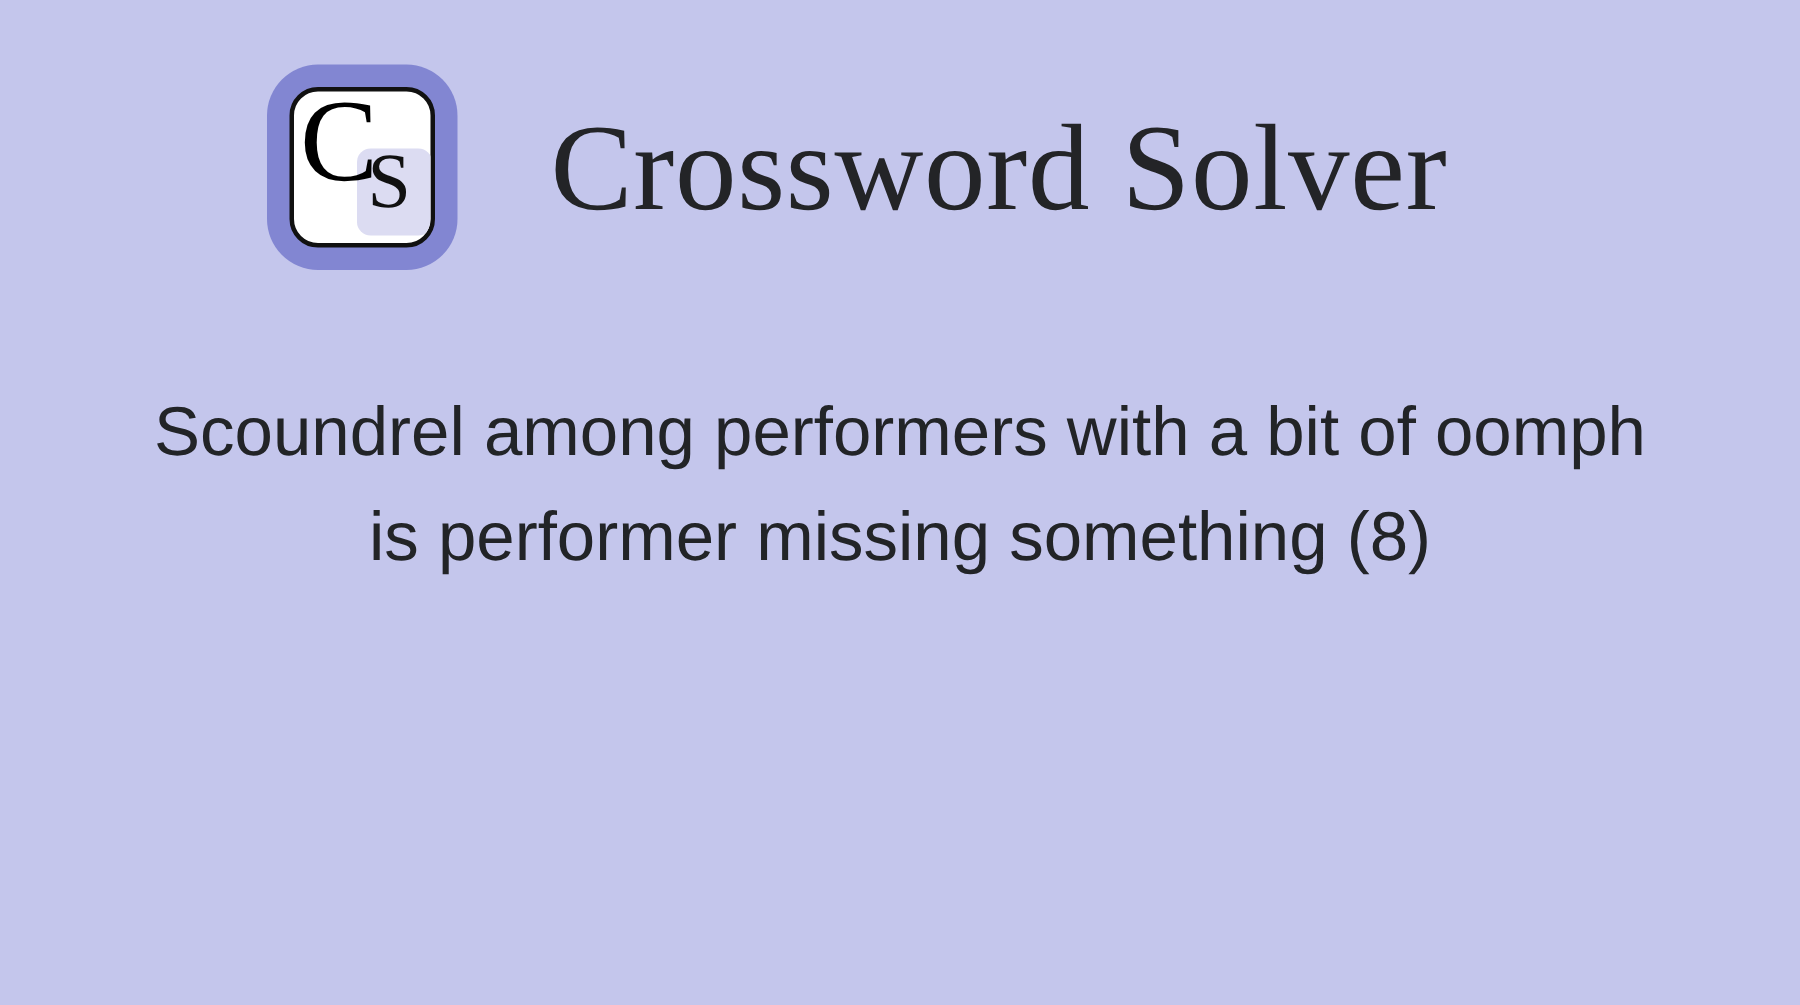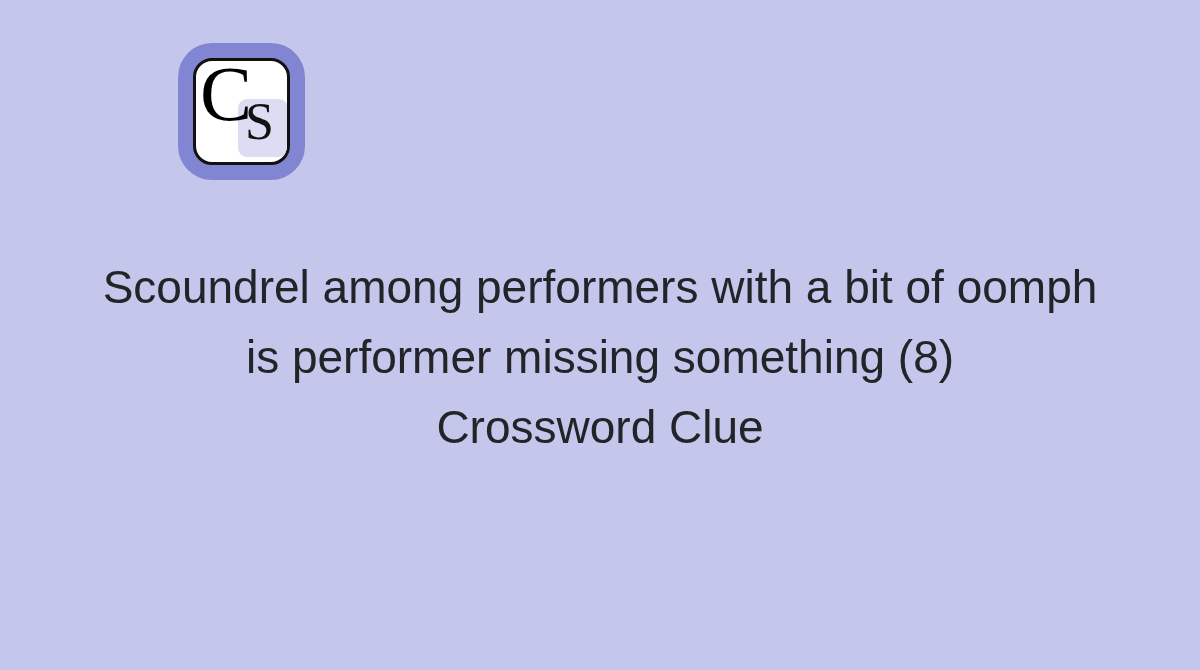--- a/index.html
+++ b/index.html
@@ -127,21 +127,21 @@
   <div class="brand">
 
     <div class="logo">
       <div class="logo-inner">
         <span class="logo-c">C</span>
         <span class="logo-s-tile"></span>
         <span class="logo-s">S</span>
       </div>
     </div>
 
+    <div class="site-title">Crossword Solver</div>
 
   </div>
 
   <h1 class="clue-heading">
     <span class="clue-text">Scoundrel among performers with a bit of oomph is performer missing something (8)</span>
-    <span class="clue-suffix">Crossword Clue</span>
   </h1>
 
 </div>
 
 </body></html>

